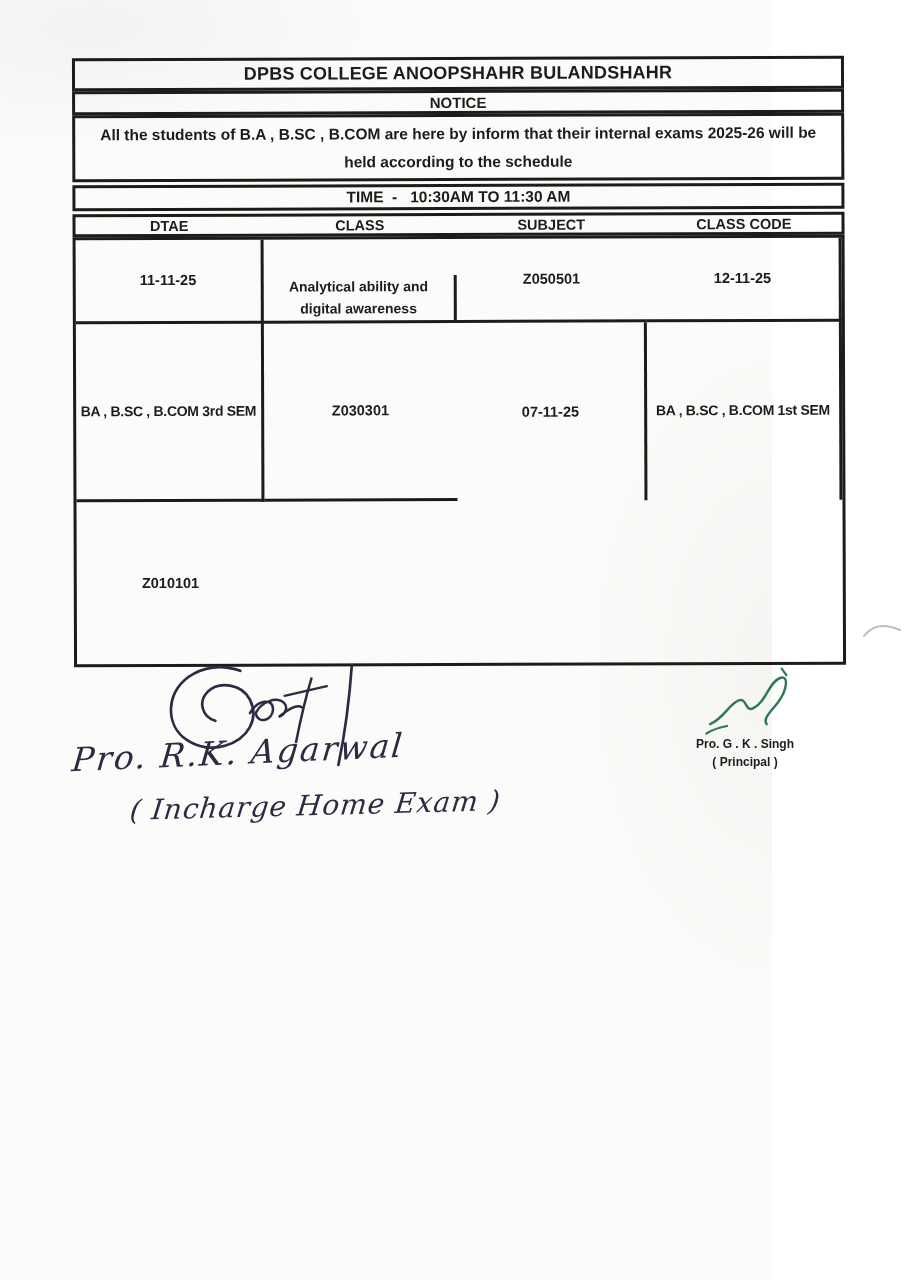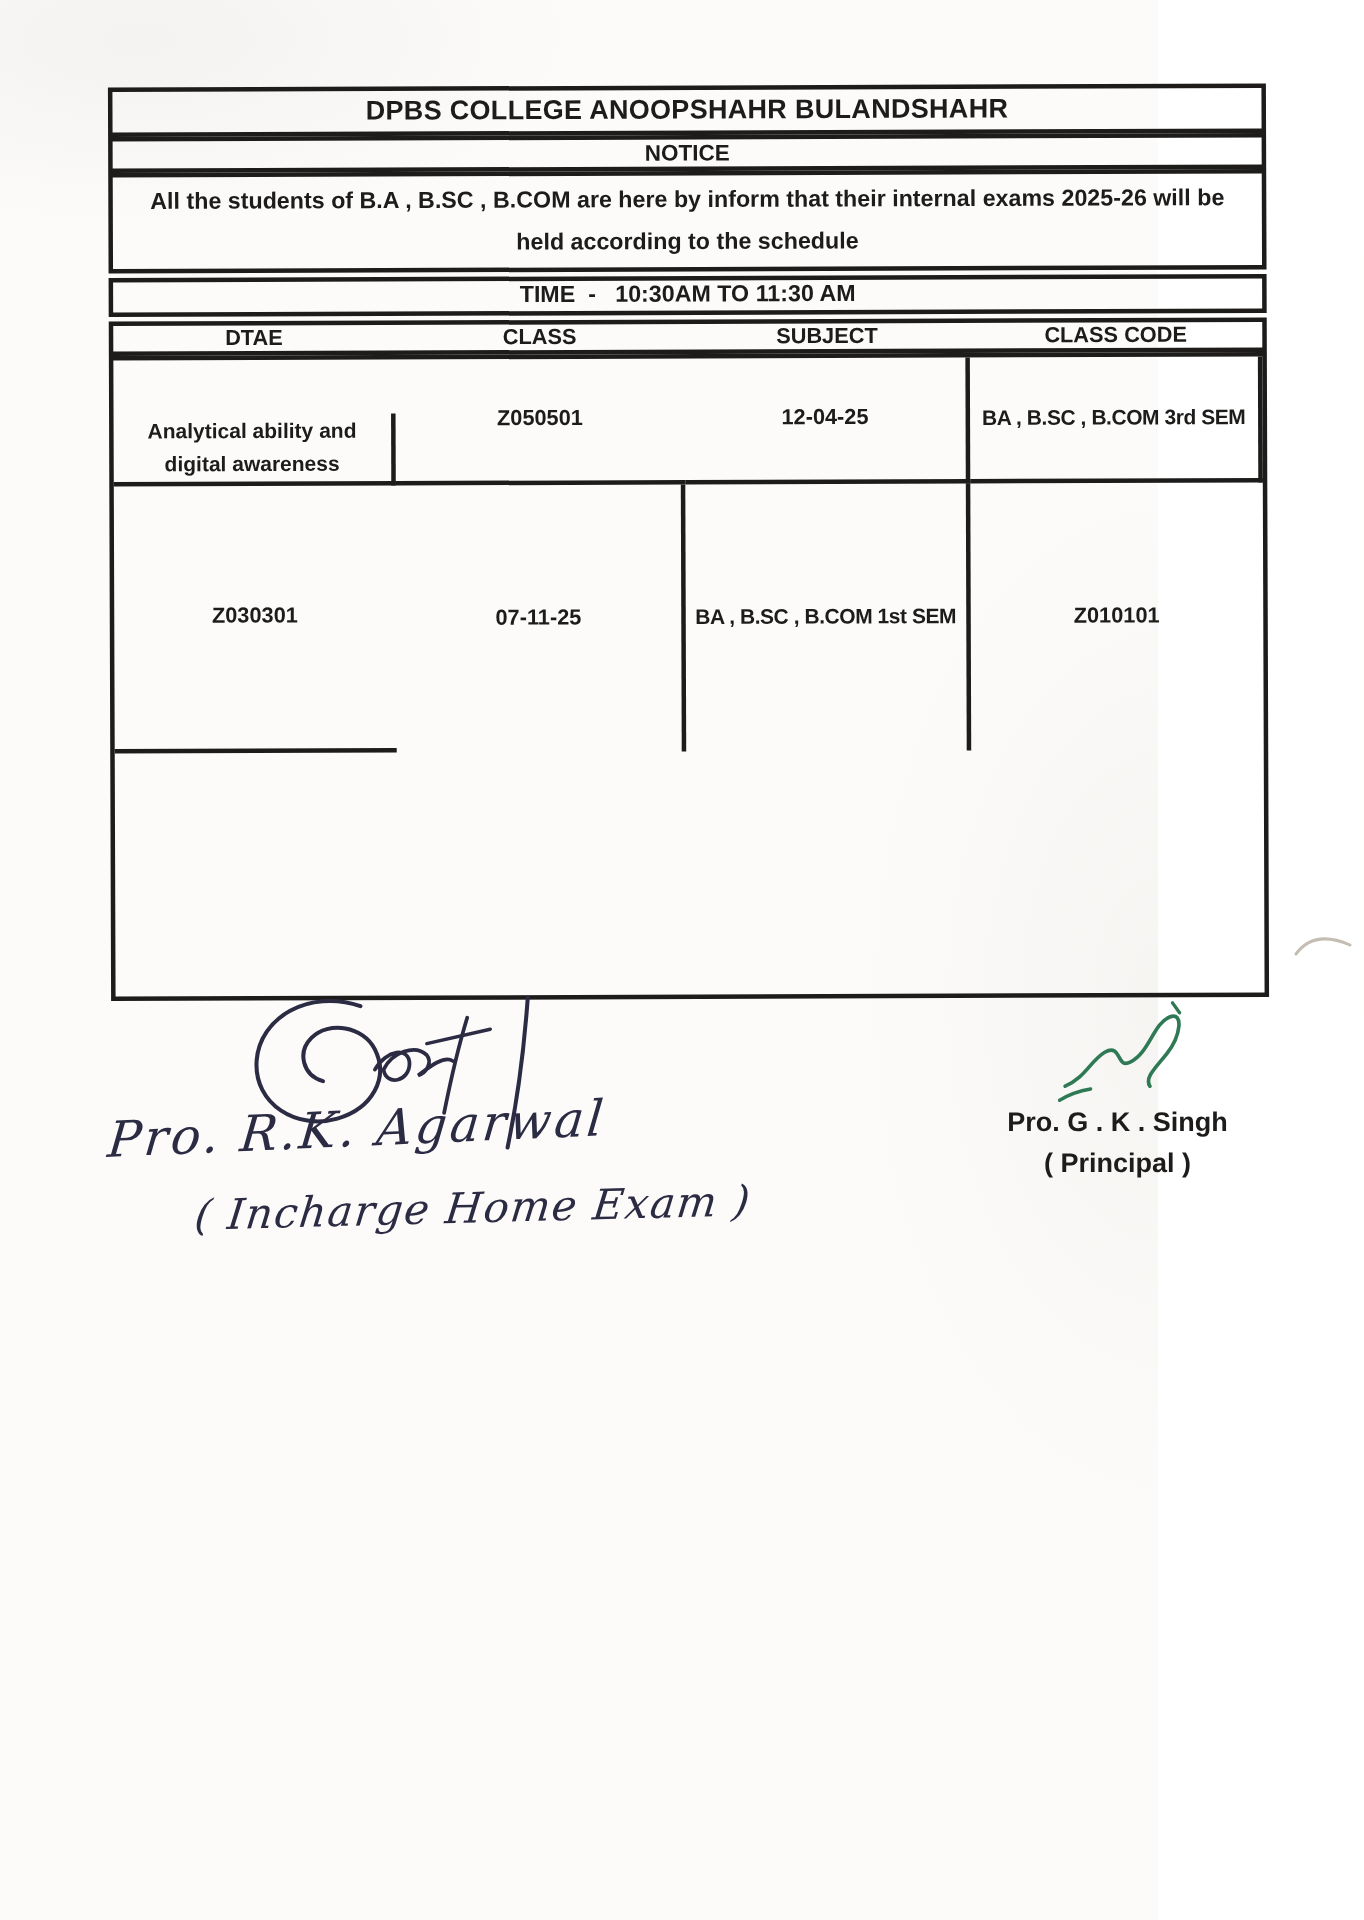--- a/index.html
+++ b/index.html
@@ -76,21 +76,21 @@
     white-space: nowrap;
   }
   .hw-name { left: 72px; top: 733px; font-size: 33px; transform: rotate(-2.5deg) skewX(-8deg); letter-spacing: 2px; }
   .hw-role { left: 130px; top: 789px; font-size: 28px; transform: rotate(-1.5deg) skewX(-8deg); letter-spacing: 1px; }
   .flourish { position: absolute; left: 148px; top: 656px; color: var(--handwriting-ink); }
 
   
   .green-sign { position: absolute; left: 700px; top: 662px; color: var(--green-ink); }
   .principal-block {
     position: absolute; left: 650px; top: 735px; width: 190px;
-    text-align: center; font-weight: bold; font-size: 18px; line-height: 1.5;
+    text-align: center; font-weight: bold; font-size: 12px; line-height: 1.5;
     color: var(--ink);
   }
   .pencil-mark { position: absolute; left: 862px; top: 620px; color: var(--pencil); }
 </style>
 </head>
 <body>
 
 <div class="page">
   <div class="doc">
 
@@ -104,24 +104,25 @@
 
     <div class="band band-headers">
       <div class="hcell">DTAE</div>
       <div class="hcell">CLASS</div>
       <div class="hcell">SUBJECT</div>
       <div class="hcell">CLASS CODE</div>
     </div>
 
     <div class="grid">
 
+      <div class="cell cell-date">11-11-25</div>
       <div class="cell cell-subject">Analytical ability and digital awareness</div>
       <div class="cell cell-code last-col">Z050501</div>
 
-      <div class="cell cell-date">12-04-25</div>
+      <div class="cell cell-date">12-11-25</div>
       <div class="cell cell-class">BA , B.SC , B.COM 3rd SEM</div>
       <div class="cell cell-code last-col">Z030301</div>
 
       <div class="cell cell-date last-row">07-11-25</div>
       <div class="cell cell-class last-row">BA , B.SC , B.COM 1st SEM</div>
       <div class="cell cell-code last-col last-row">Z010101</div>
     </div>
   </div>
 
   <svg class="flourish" width="250" height="118" viewBox="0 0 260 120" fill="none">

